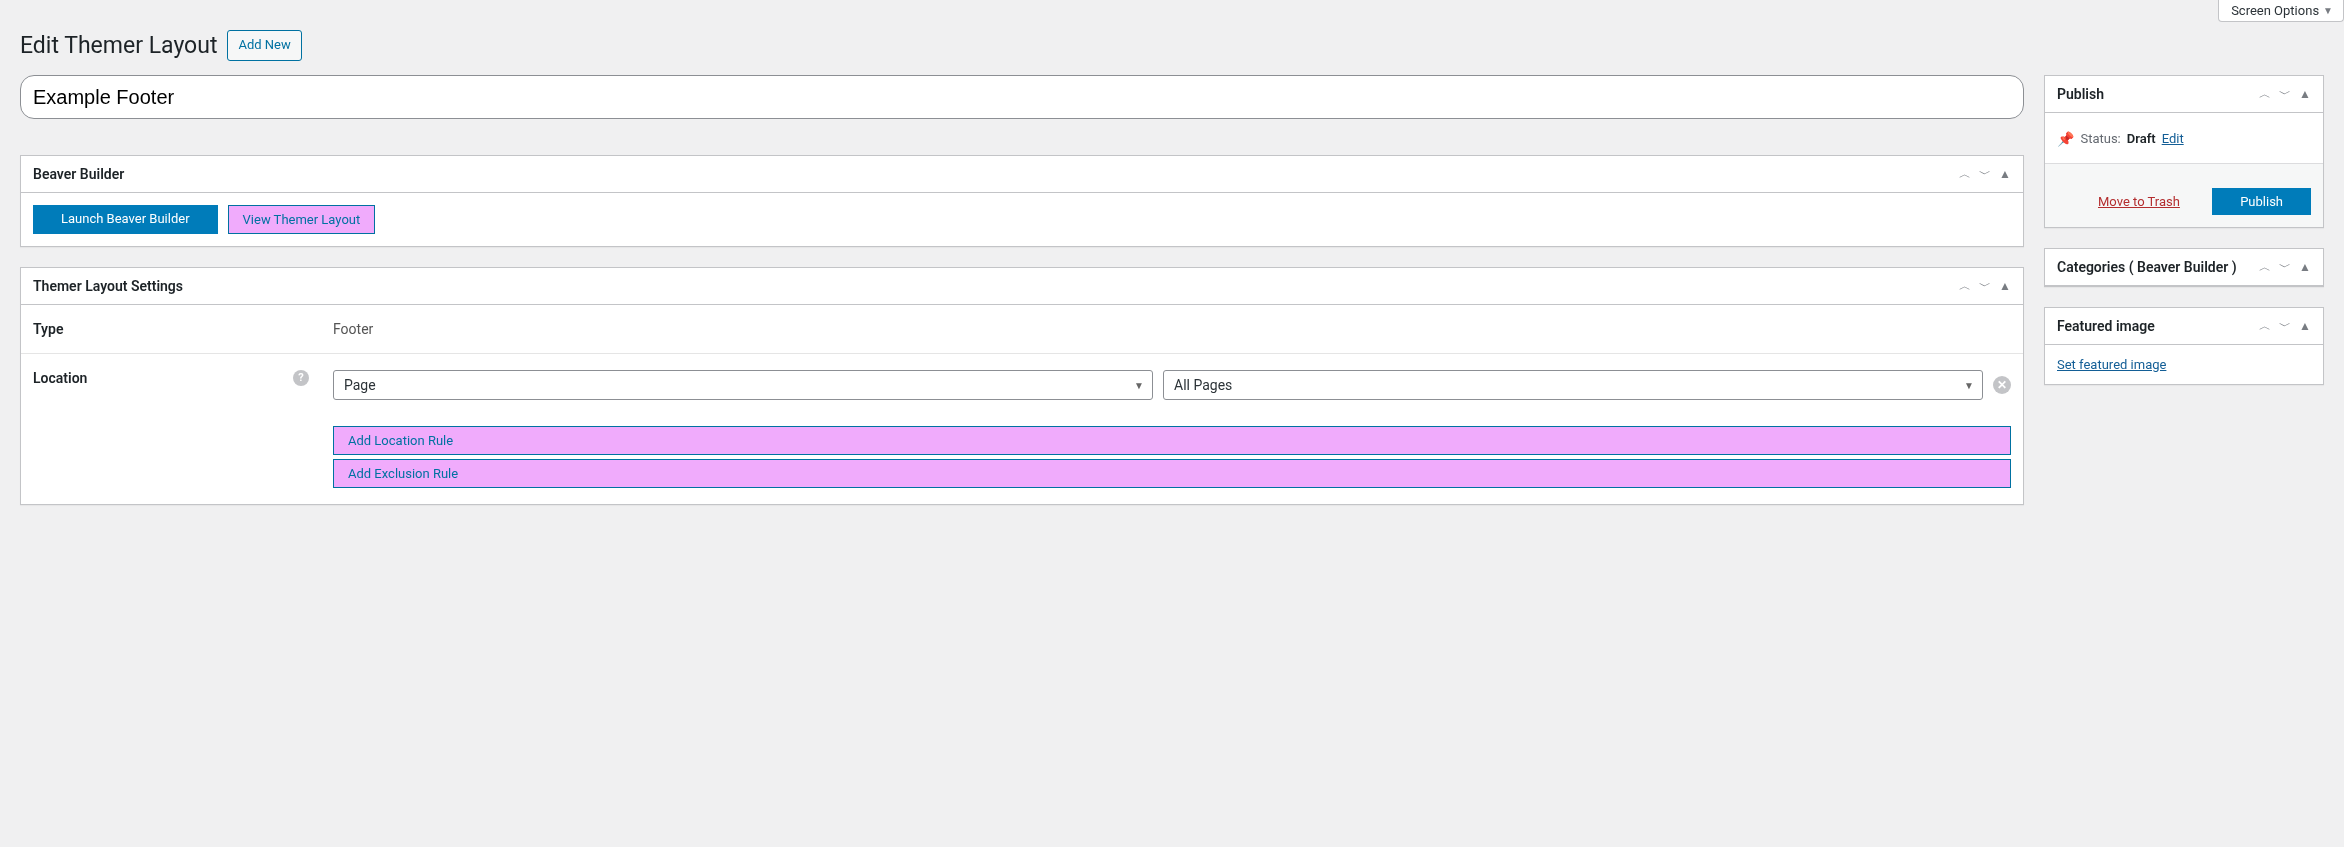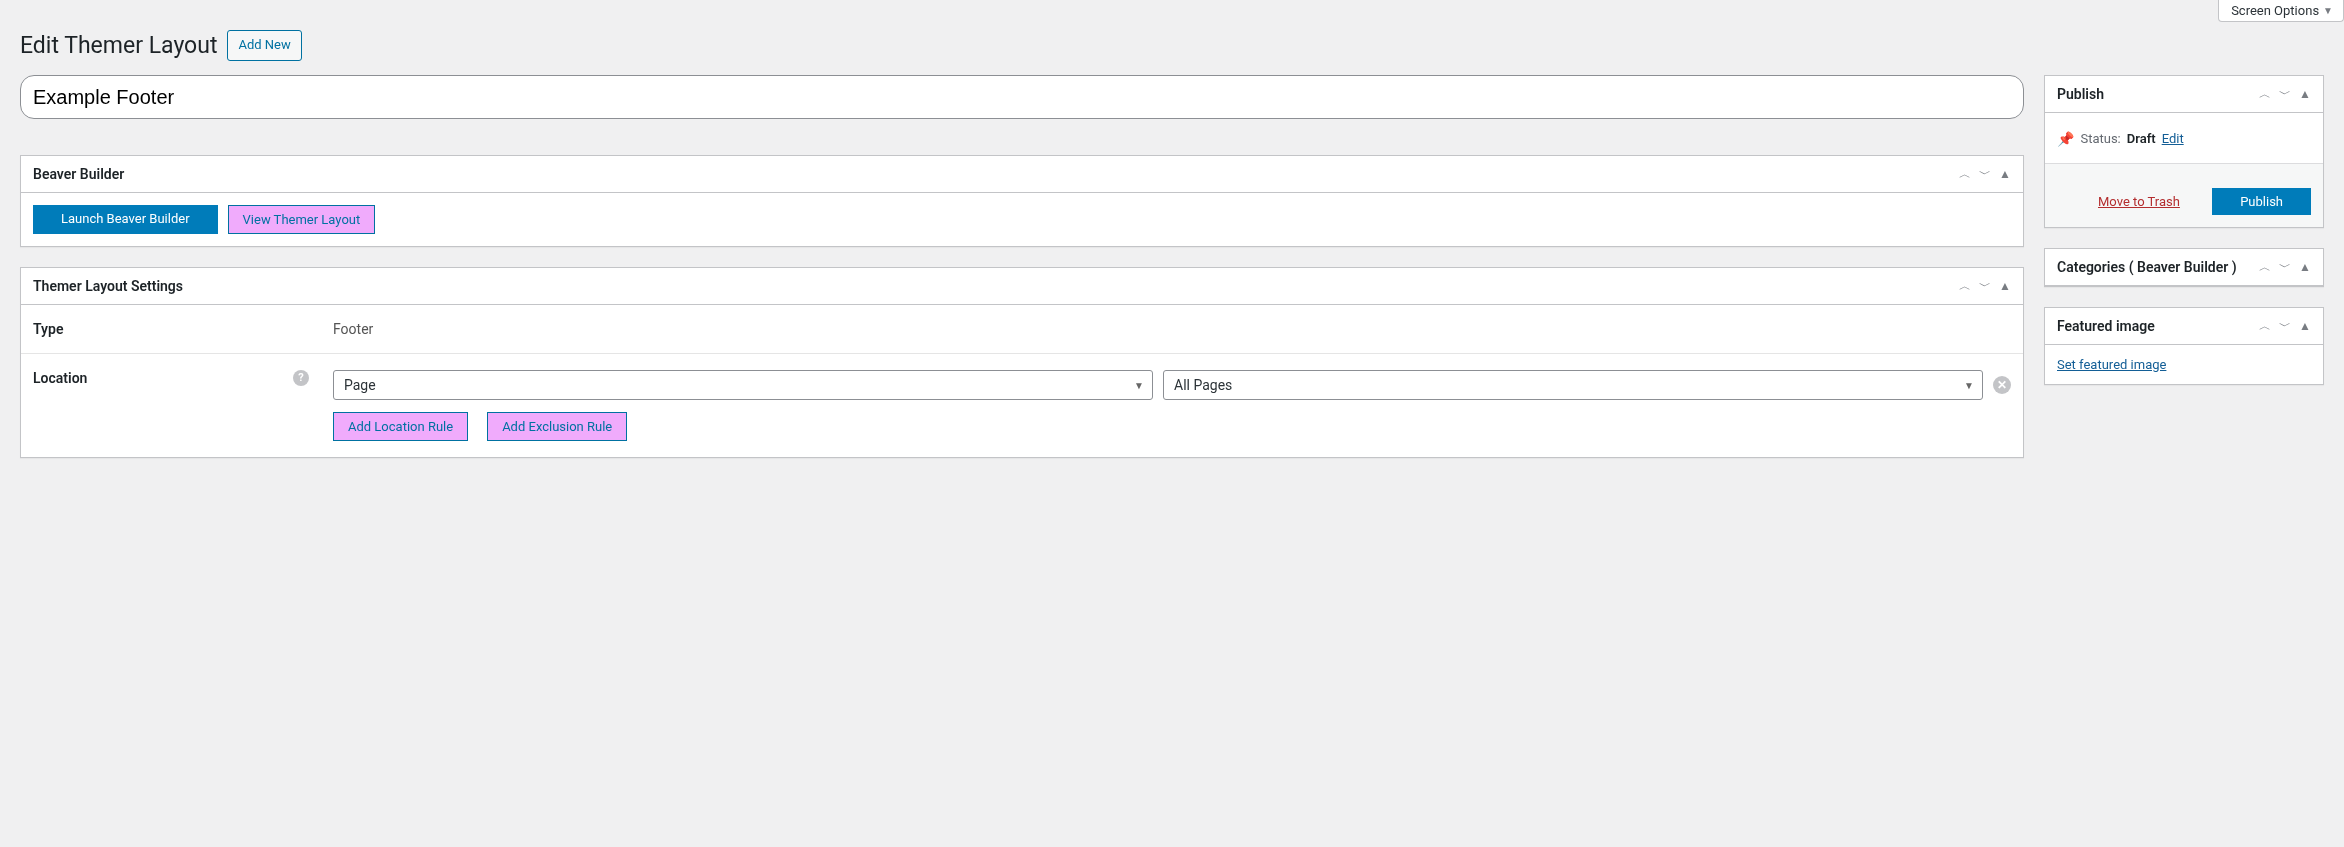--- a/index.html
+++ b/index.html
@@ -104,21 +104,21 @@
     width: 16px; height: 16px;
     border-radius: 50%;
     background: #c3c4c7;
     color: #fff;
     font-size: 11px;
     font-weight: bold;
     display: flex; align-items: center; justify-content: center;
     cursor: help;
   }
   .type-value { color: #555; font-size: 14px; }
-  .location-row { display: flex; gap: 10px; align-items: center; margin-bottom: 12px; }
+  .location-row { display: flex; gap: 10px; align-items: center; margin-bottom: 26px; }
   .psel {
     flex: 1;
     border: 1px solid #8c8f94;
     border-radius: 3px;
     background: #fff;
     padding: 6px 26px 6px 10px;
     font-size: 14px;
     color: #2c3338;
     position: relative;
     cursor: pointer;
@@ -126,21 +126,21 @@
   .psel .caret {
     position: absolute; right: 8px; top: 50%; transform: translateY(-50%);
     font-size: 10px; color: #666;
   }
   .remove-x {
     width: 18px; height: 18px; border-radius: 50%;
     background: #c3c4c7; color: #fff;
     display: flex; align-items: center; justify-content: center;
     cursor: pointer; font-size: 12px; font-weight: bold;
   }
-  .rule-buttons { display: flex; gap: 19px; }
+  .rule-buttons { display: flex; gap: 4px; flex-direction: column; }
   
   .status-row { display: flex; align-items: center; gap: 6px; padding: 6px 0; }
   .key-icon { color: #8c8f94; font-size: 14px; }
   .status-label { color: #646970; }
   .status-value { font-weight: 600; }
   a.wp-link { color: #135e96; text-decoration: underline; cursor: pointer; }
   a.trash-link { color: #b32d2e; text-decoration: underline; cursor: pointer; }
   .publish-actions {
     display: flex; justify-content: space-between; align-items: center;
     padding-top: 12px;

